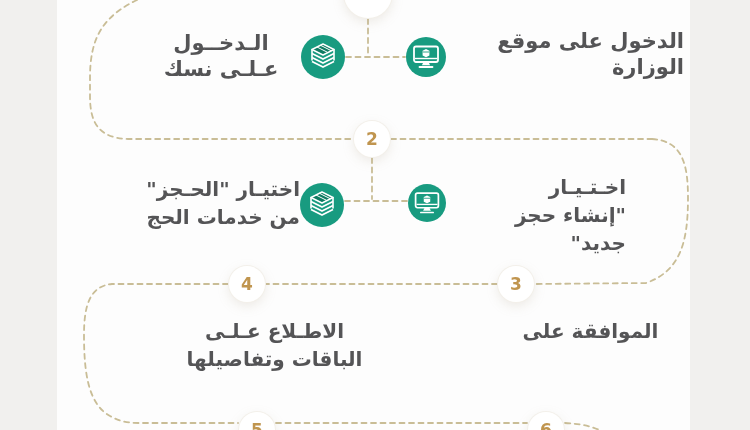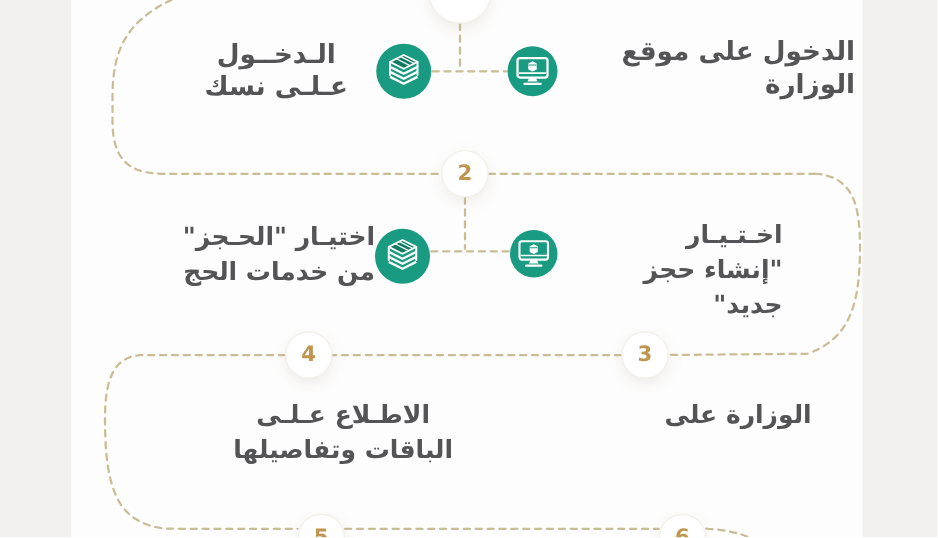--- a/index.html
+++ b/index.html
@@ -130,21 +130,21 @@
       <path d="M11,22.5 L22,28 L33,22.5" fill="none" stroke="#fff" stroke-width="1.8" stroke-linejoin="round"></path>
       <path d="M11,26.5 L22,32 L33,26.5" fill="none" stroke="#fff" stroke-width="1.8" stroke-linejoin="round"></path>
     </svg>
   </div>
   <div class="txt s2l">
     <span class="l1">اختيـار "الحـجز"</span>
     <span class="l2">من خدمات الحج</span>
   </div>
 
   <div class="txt s3">
-    <span class="l1">الوزارة على</span>
+    <span class="l1">الموافقة على</span>
   </div>
 
   <div class="txt s4">
     <span class="l1">الاطـلاع عـلـى</span>
     <span class="l2">الباقات وتفاصيلها</span>
   </div>
 
 </div>
 
 </body></html>

